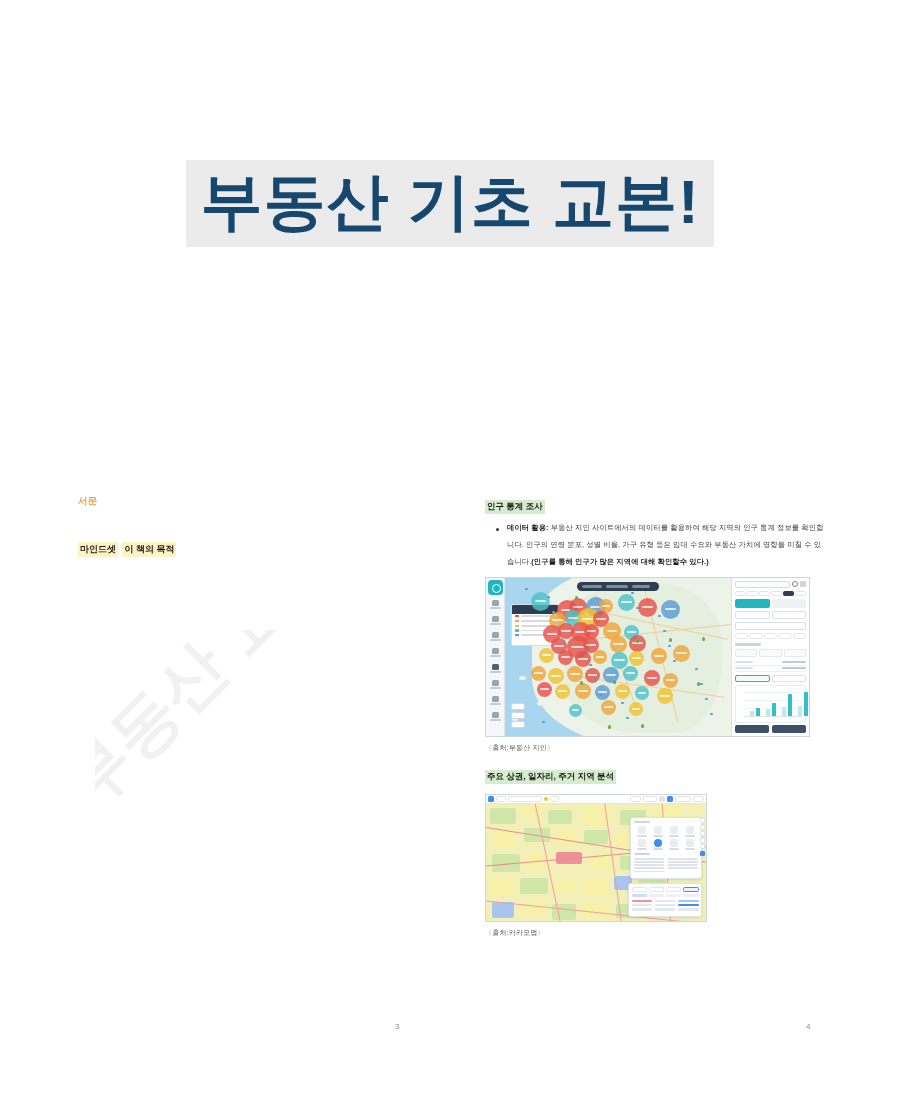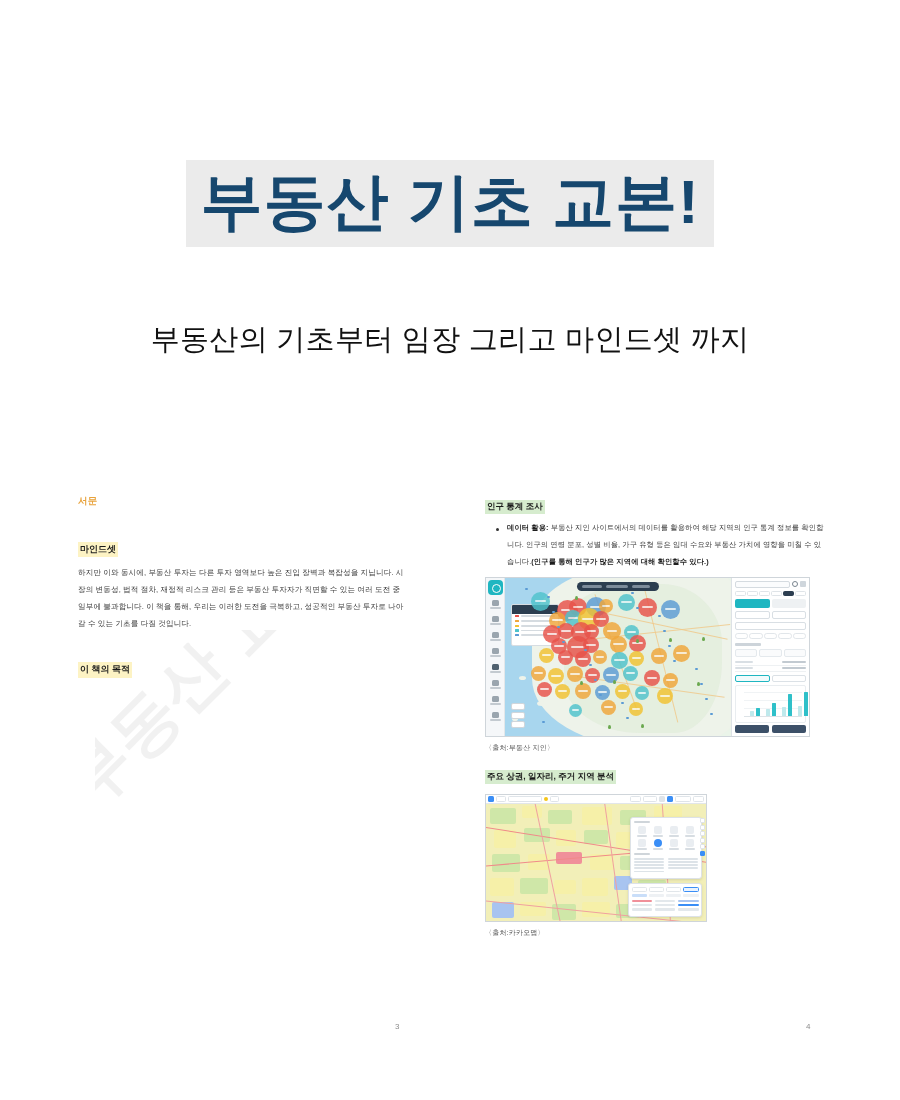--- a/index.html
+++ b/index.html
@@ -309,37 +309,33 @@
   .s2-right div { height: 5px; background: #fff; border: 1px solid #dfe4e9; border-radius: 1px; margin-bottom: 1.5px; }
   .s2-right div.on { background: #3a8ef6; border-color: #3a8ef6; }
 </style>
 </head>
 <body>
 
 <div class="cover">
   <div class="cover-title-wrap">
     <span class="cover-title">부동산 기초 교본!</span>
   </div>
-  <div class="cover-sub-wrap">
-    <span class="cover-sub">부동산의 기초부터 임장 그리고 마인드셋 까지</span>
-  </div>
 </div>
 
 <div class="watermark">
   <span>부동산 교본</span>
 </div>
 
 <div class="spread">
 
   <div class="page page-left">
     <div class="pg-content">
       <h3 class="sec-orange">서문</h3>
 
       <h4 class="hl-yellow">마인드셋</h4>
-      <p class="body tight">하지만 이와 동시에, 부동산 투자는 다른 투자 영역보다 높은 진입 장벽과 복잡성을 지닙니다. 시장의 변동성, 법적 절차, 재정적 리스크 관리 등은 부동산 투자자가 직면할 수 있는 여러 도전 중 일부에 불과합니다. 이 책을 통해, 우리는 이러한 도전을 극복하고, 성공적인 부동산 투자로 나아갈 수 있는 기초를 다질 것입니다.</p>
 
       <h4 class="hl-yellow">이 책의 목적</h4>
     </div>
   </div>
 
   <div class="page page-right">
     <div class="pg-content">
 
       <h4 class="hl-green">인구 통계 조사</h4>
       <ul class="bullets">

